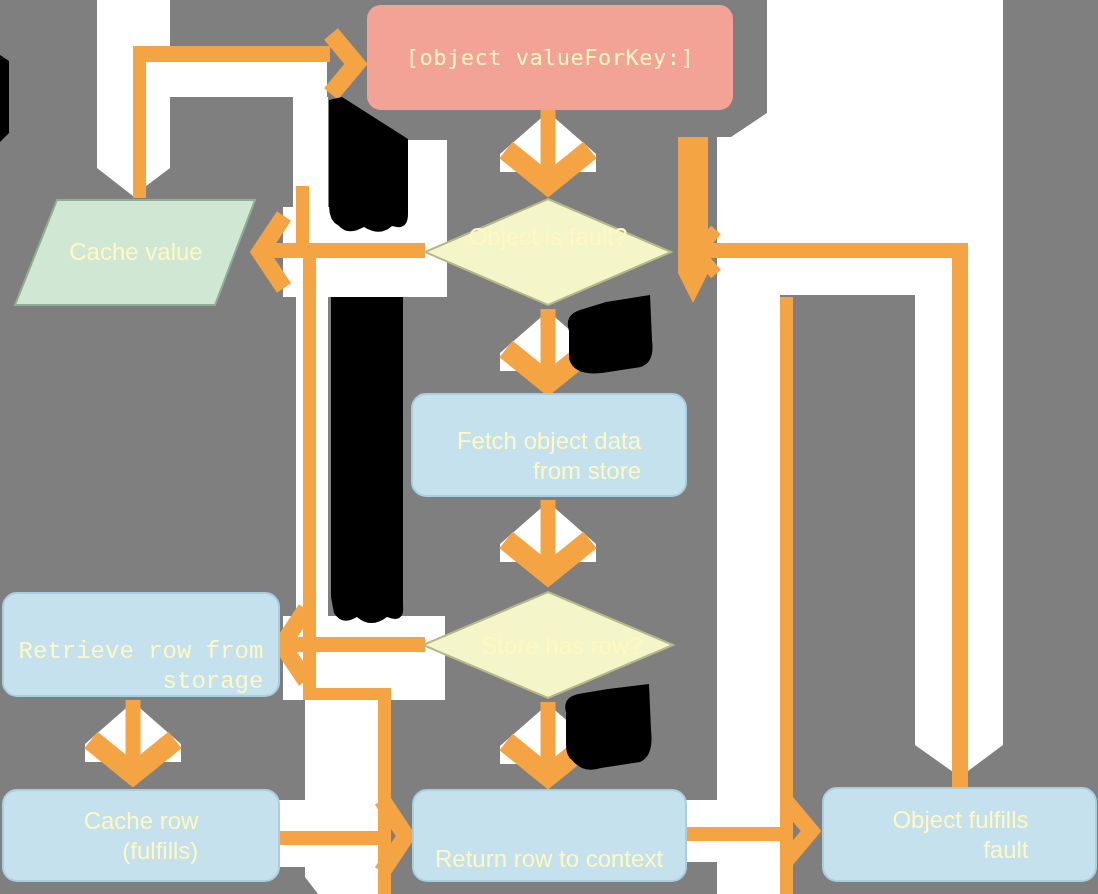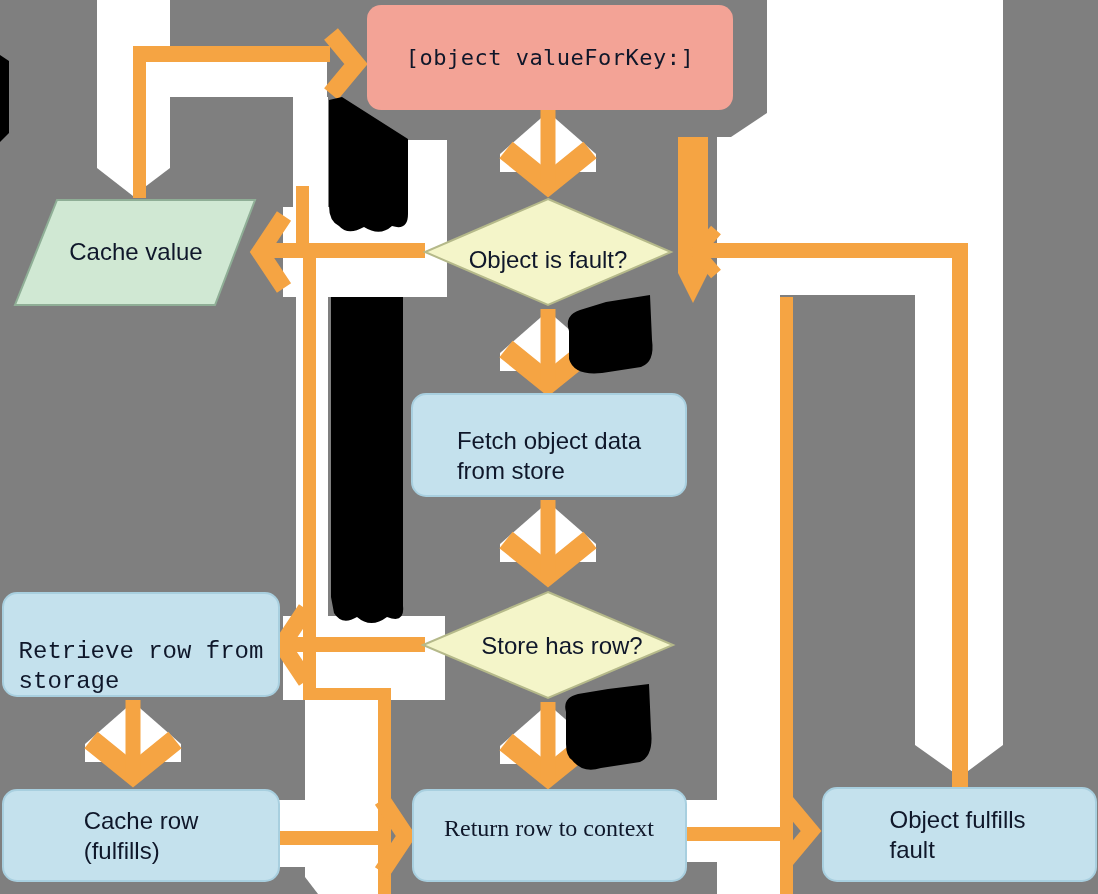--- a/index.html
+++ b/index.html
@@ -7,22 +7,22 @@
     position:relative;
     width:1098px;height:894px;
     background:#7f7f7f;
     overflow:hidden;
     font-family:"Liberation Sans", sans-serif;
   }
   #art{position:absolute;left:0;top:0;width:1098px;height:894px;}
   .label{
     position:absolute;
     transform:translate(-50%,-50%);
-    text-align:left;
-    color:#0f172a;
+    text-align:right;
+    color:#fef9c3;
     font-size:24px;
     line-height:1.25;
     white-space:pre-line;
     pointer-events:none;
   }
   .label.code{
     font-family:"DejaVu Sans Mono","Liberation Mono",monospace;
     font-size:22px;
     letter-spacing:0.5px;
   }
@@ -109,24 +109,24 @@
       <rect x="412" y="394" width="274" height="102" rx="14" fill="#c4e1ed" stroke="#a8cfdf" stroke-width="2"></rect>
       <polygon points="548,592 673,645 548,698 423,645" fill="#f4f5c9" stroke="#b5b98a" stroke-width="2"></polygon>
       <rect x="3" y="593" width="276" height="103" rx="14" fill="#c4e1ed" stroke="#a8cfdf" stroke-width="2"></rect>
       <rect x="3" y="790" width="276" height="91" rx="14" fill="#c4e1ed" stroke="#a8cfdf" stroke-width="2"></rect>
       <rect x="413" y="790" width="273" height="91" rx="14" fill="#c4e1ed" stroke="#a8cfdf" stroke-width="2"></rect>
       <rect x="823" y="788" width="273" height="93" rx="14" fill="#c4e1ed" stroke="#a8cfdf" stroke-width="2"></rect>
     </g>
   </svg>
 
   <div class="label code" style="left:550px; top:58px;">[object valueForKey:]</div>
-  <div class="label" style="left:548px; top:237px;margin-top:23px;">Object is fault?</div>
+  <div class="label" style="left:548px; top:237px;">Object is fault?</div>
   <div class="label" style="left:136px; top:252px;">Cache value</div>
   <div class="label" style="left:549px; top:456px;">Fetch object data
 from store</div>
   <div class="label" style="left:548px; top:646px;margin-left:14px;">Store has row?</div>
   <div class="label" style="left:141px; top:667px;font-family:Liberation Mono, monospace;">Retrieve row from
 storage</div>
   <div class="label" style="left:141px; top:836px;">Cache row
 (fulfills)</div>
-  <div class="label" style="left:549px; top:828px;font-family:Liberation Serif, serif;">Return row to context</div>
+  <div class="label" style="left:549px; top:859px;">Return row to context</div>
   <div class="label" style="left:959px; top:835px;">Object fulfills fault</div>
 </div>
 
 </body></html>

